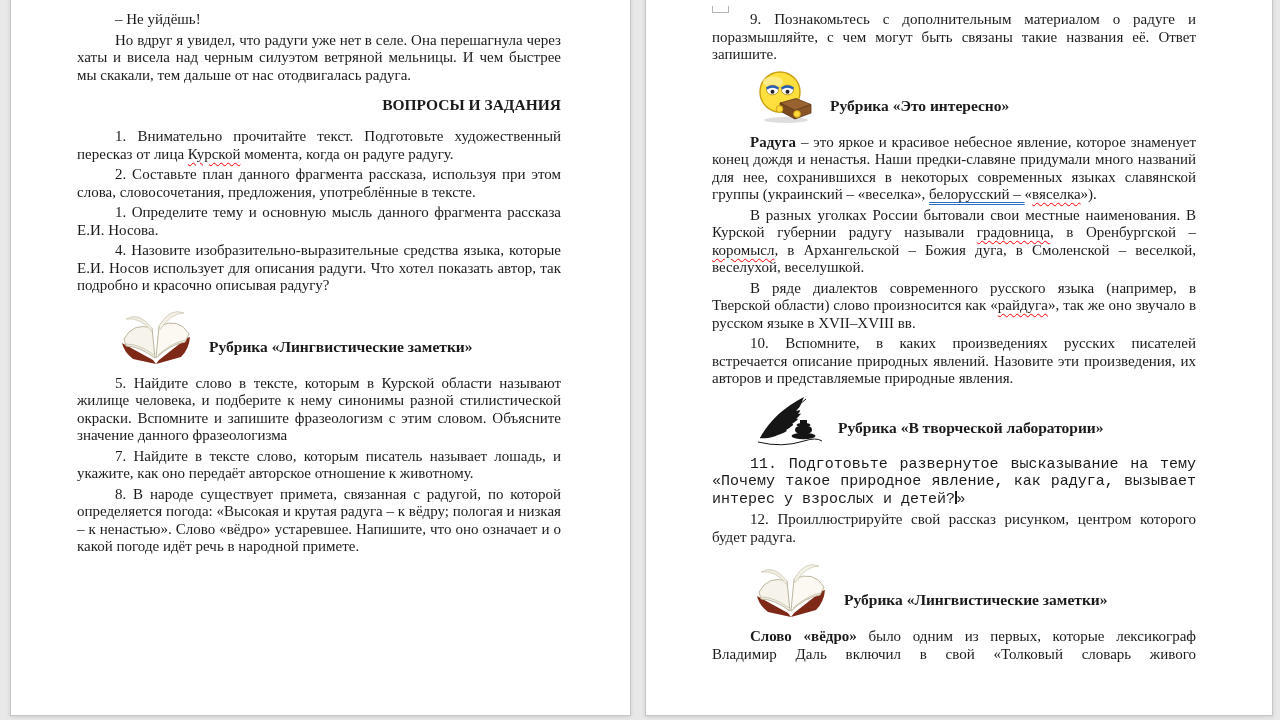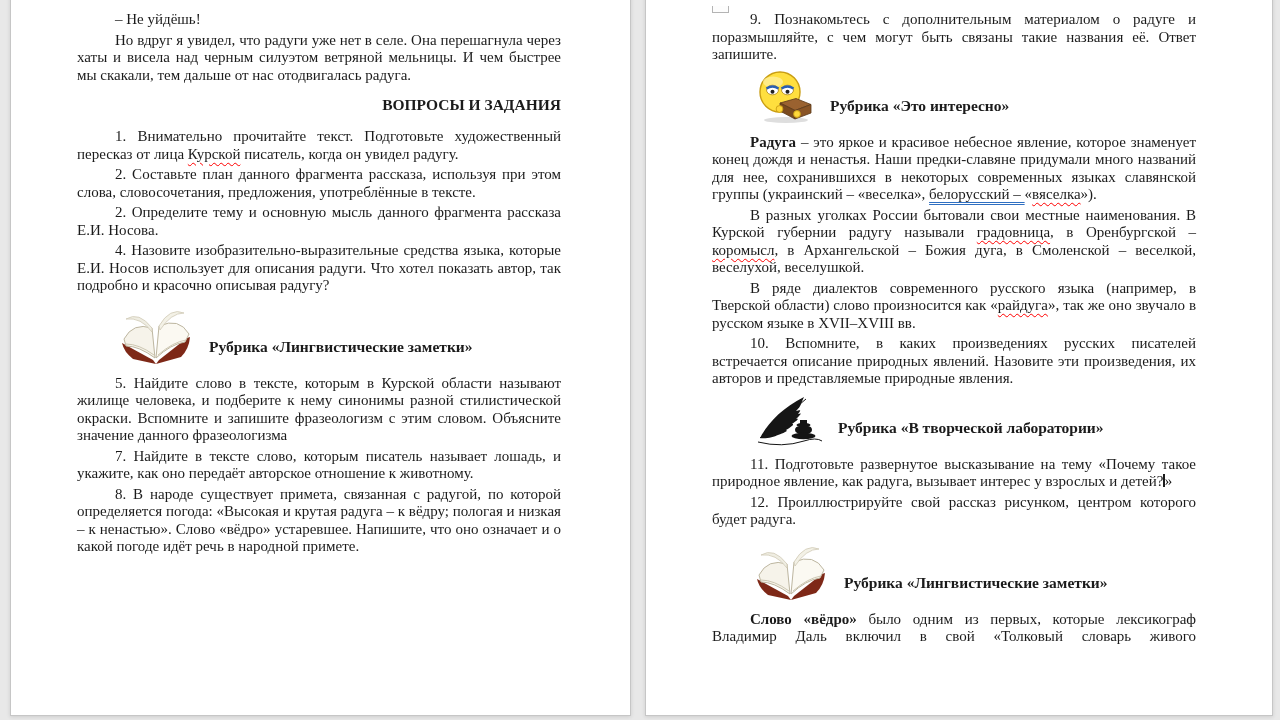--- a/index.html
+++ b/index.html
@@ -50,21 +50,21 @@
   .page-right .rubric-row { margin-top: 6px; }
   .rubric-label {
     font-weight: bold;
     font-size: 15.5px;
     color: #1b1b1b;
     margin-bottom: 9px;
     margin-left: 4px;
   }
   .gap-10 { margin-top: 10px; }
   .gap-12 { margin-top: 12px; }
-  .gap-6  { margin-top: 6px;  }
+  .gap-6  { margin-top: 6px; font-family: Liberation Mono, monospace;  }
 
   .bold { font-weight: bold; }
   .spell {
     text-decoration-line: underline;
     text-decoration-style: wavy;
     text-decoration-color: #ff0000;
     text-decoration-thickness: 1px;
     text-underline-offset: 3px;
   }
   .grammar {
@@ -96,23 +96,23 @@
 
 <div class="canvas">
 
   <div class="page page-left">
     <div class="page-inner">
       <p class="body">– Не уйдёшь!</p>
       <p class="body">Но вдруг я увидел, что радуги уже нет в селе. Она перешагнула через хаты и висела над черным силуэтом ветряной мельницы. И чем быстрее мы скакали, тем дальше от нас отодвигалась радуга.</p>
 
       <h2 class="section-heading">ВОПРОСЫ И ЗАДАНИЯ</h2>
 
-      <p class="body"><span>1. Внимательно прочитайте текст. Подготовьте художественный пересказ от лица </span><span class="spell">Курской</span><span> писатель, когда он увидел радугу.</span></p>
+      <p class="body"><span>1. Внимательно прочитайте текст. Подготовьте художественный пересказ от лица </span><span class="spell">Курской</span><span> момента, когда он радуге радугу.</span></p>
       <p class="body">2. Составьте план данного фрагмента рассказа, используя при этом слова, словосочетания, предложения, употреблённые в тексте.</p>
-      <p class="body">2. Определите тему и основную мысль данного фрагмента рассказа Е.И. Носова.</p>
+      <p class="body">1. Определите тему и основную мысль данного фрагмента рассказа Е.И. Носова.</p>
       <p class="body">4. Назовите изобразительно-выразительные средства языка, которые Е.И. Носов использует для описания радуги. Что хотел показать автор, так подробно и красочно описывая радугу?</p>
 
       <div class="rubric-row">
         <svg class="icon-svg" width="76" height="62" viewBox="0 0 76 62">
           <path d="M3 40 L34 57 L37 61 L14 56 Q5 49 3 40 Z" fill="#7e2817"></path>
           <path d="M37 61 L62 54 Q70 46 71 34 L68 35 L40 57 Z" fill="#7e2817"></path>
           <path d="M5 36 Q14 19 33 25 L36 55 Q20 43 7 43 Z" fill="#f6f3ea" stroke="#bdb6a0" stroke-width="1"></path>
           <path d="M70 31 Q60 14 40 23 L37 55 Q52 41 66 39 Z" fill="#fbf9f2" stroke="#bdb6a0" stroke-width="1"></path>
           <path d="M33 25 Q20 8 7 16 Q22 14 33 29 Z" fill="#efede2" stroke="#cfc9b5" stroke-width="0.8"></path>
           <path d="M40 23 Q51 4 65 10 Q52 10 41 27 Z" fill="#f3f1e6" stroke="#cfc9b5" stroke-width="0.8"></path>

